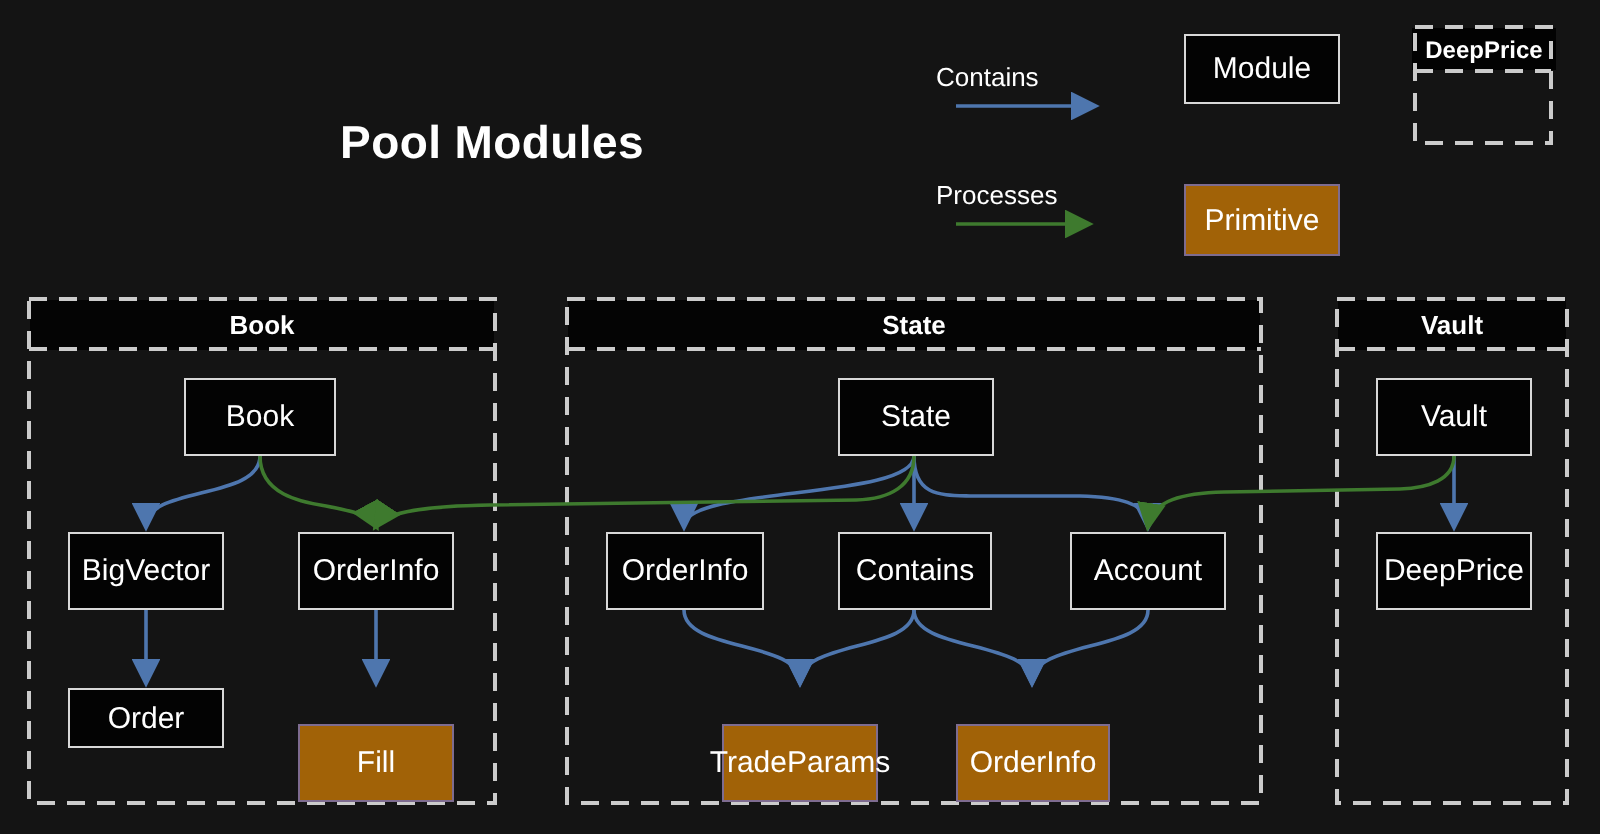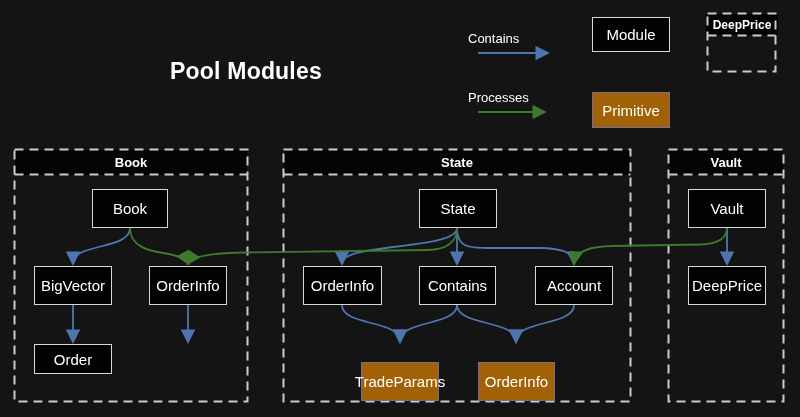--- a/index.html
+++ b/index.html
@@ -76,20 +76,21 @@
 
     <path class="edge-p" d="M130,228 C130,247 150,251 163,253 C176,255.5 185,257.5 188,263" marker-end="url(#ag)"></path>
     <path class="edge-p" d="M457,228 C457,243 445,249.5 428,250 L245,252.5 C215,253 193,255.5 188,263" marker-end="url(#ag)"></path>
     <path class="edge-p" d="M727,228 C727,240 714,244 700,244.5 L612,246 C592,246.5 576,250 574,263" marker-end="url(#ag)"></path>
   </svg>
 
   <div class="node module" style="left:92px;top:189px;width:76px;height:39px;">Book</div>
   <div class="node module" style="left:34px;top:266px;width:78px;height:39px;">BigVector</div>
   <div class="node module" style="left:149px;top:266px;width:78px;height:39px;">OrderInfo</div>
   <div class="node module" style="left:34px;top:344px;width:78px;height:30px;">Order</div>
+  <div class="node primitive" style="left:149px;top:344px;width:78px;height:39px;">Fill</div>
 
   <div class="node module" style="left:419px;top:189px;width:78px;height:39px;">State</div>
   <div class="node module" style="left:303px;top:266px;width:79px;height:39px;">OrderInfo</div>
   <div class="node module" style="left:419px;top:266px;width:77px;height:39px;">Contains</div>
   <div class="node module" style="left:535px;top:266px;width:78px;height:39px;">Account</div>
   <div class="node primitive" style="left:361px;top:344px;width:78px;height:39px;">TradeParams</div>
   <div class="node primitive" style="left:478px;top:344px;width:77px;height:39px;">OrderInfo</div>
 
   <div class="node module" style="left:688px;top:189px;width:78px;height:39px;">Vault</div>
   <div class="node module" style="left:688px;top:266px;width:78px;height:39px;">DeepPrice</div>

